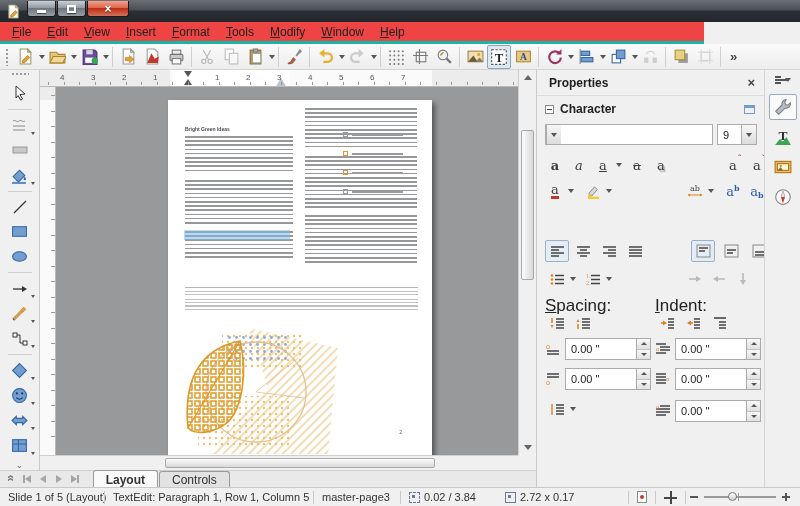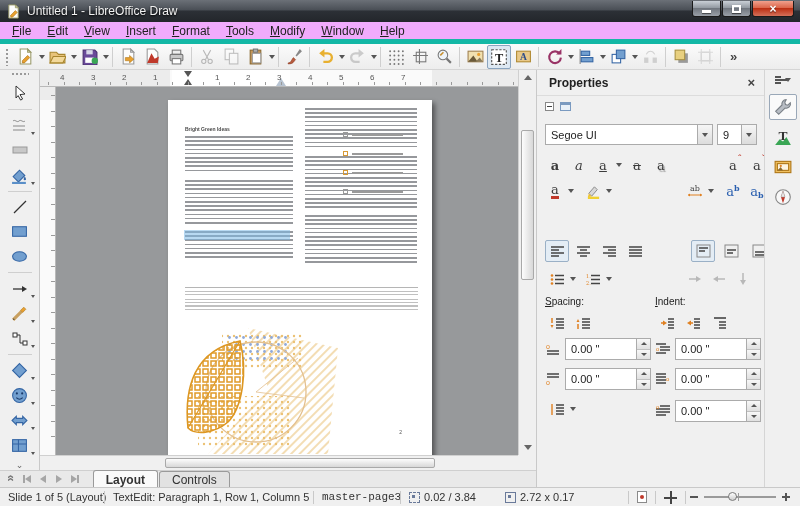--- a/index.html
+++ b/index.html
@@ -16,22 +16,22 @@
   .winbtns { display:flex; gap:1px; margin-top:-4px; }
   .wbtn { width:29px; height:16px; border:1px solid #1a1a1a; border-top:none;
     border-radius:0 0 3px 3px; background:linear-gradient(#c9cfd6,#8d949c 50%,#70767e 50%,#9aa0a8);
     display:flex; align-items:center; justify-content:center; }
   .wbtn.close { width:42px; background:linear-gradient(#f0a08c,#d95f43 50%,#bc3014 50%,#d4705a); }
   .wbtn .bar { width:9px; height:3px; background:#fff; box-shadow:0 1px 1px #0008; margin-top:5px; }
   .wbtn .box { width:9px; height:8px; border:2px solid #fff; box-shadow:0 1px 1px #0008; }
   .wbtn .x { color:#fff; font-weight:bold; font-size:12px; text-shadow:0 1px 1px #0008; line-height:1; }
 
   
-  .menubar { position:absolute; left:0; top:22px; width:800px; height:22px; background:#f0abfc;
-    border-bottom:5px solid #14b8a6; display:flex; align-items:center; padding-left:4px; }
+  .menubar { position:absolute; left:0; top:22px; width:704px; height:22px; background:#ef4444;
+    border-bottom:3px solid #14b8a6; display:flex; align-items:center; padding-left:4px; }
   .mi { padding:3px 8px; color:#222; }
   .mi:first-letter { text-decoration:underline; }
 
   
   .toolbar { position:absolute; left:0; top:44px; width:800px; height:26px;
     background:linear-gradient(#fbfbfb,#ededed); border-bottom:1px solid #d5d5d5;
     display:flex; align-items:center; padding-left:2px; }
   .grab { width:5px; height:18px; margin:0 3px;
     background-image:radial-gradient(circle, #9a9a9a 1px, transparent 1.2px);
     background-size:4px 4px; }
@@ -148,21 +148,21 @@
   .combo { position:absolute; height:21px; background:#fff; border:1px solid #ababab; display:flex; align-items:center; }
   .combo .cval { flex:1; padding-left:5px; font-size:11px; color:#222; white-space:nowrap; overflow:hidden; }
   .combo .cbtn2 { width:15px; height:100%; border-left:1px solid #ababab; background:linear-gradient(#f6f6f6,#dcdcdc);
     display:flex; align-items:center; justify-content:center; }
   .cbtn2 .dd { margin:0; }
   .fbtn { position:absolute; width:24px; height:22px; border:1px solid transparent; border-radius:2px;
     display:flex; align-items:center; justify-content:center; font-family:"DejaVu Serif", serif; font-size:13px; color:#3c3c3c; }
   .fbtn.boxed { border-color:#9ab0c6; background:#e4edf5; }
   .fbtn.dis { opacity:.4; filter:grayscale(1); }
   .fbtn .ddout { position:absolute; right:-8px; top:8px; }
-  .sp-label { position:absolute; font-size:10px; color:#222; }
+  .sp-label { position:absolute; font-size:17px; color:#222; }
   .sp-label:first-letter { text-decoration:underline; }
   .spin { position:absolute; width:86px; height:22px; display:flex; }
   .spin .sval { flex:1; background:#fff; border:1px solid #ababab; border-right:none; font-size:11px;
     display:flex; align-items:center; padding-left:5px; color:#222; }
   .spin .steps { width:15px; display:flex; flex-direction:column; border:1px solid #ababab; }
   .spin .steps i { flex:1; background:linear-gradient(#f8f8f8,#e0e0e0); display:flex; align-items:center; justify-content:center; }
   .spin .steps i:first-child { border-bottom:1px solid #c0c0c0; }
   .tri-up { width:0; height:0; border-left:3px solid transparent; border-right:3px solid transparent; border-bottom:3px solid #555; }
   .tri-dn { width:0; height:0; border-left:3px solid transparent; border-right:3px solid transparent; border-top:3px solid #555; }
   .mini { position:absolute; }
@@ -182,21 +182,20 @@
 <body>
 
 <div class="app">
 
   <div class="titlebar">
     <svg class="ticon" viewBox="0 0 16 16">
       <path d="M3 1h7l3 3v11H3z" fill="#fdfdfd" stroke="#9a9a6a"></path>
       <path d="M10 1l3 3h-3z" fill="#e0e0c0" stroke="#9a9a6a"></path>
       <path d="M5 12l5-5 2 2-5 5H5z" fill="#e8a030" stroke="#a87010" stroke-width=".6"></path>
     </svg>
-    <span class="ttext">Untitled 1 - LibreOffice Draw</span>
     <div class="winbtns">
       <div class="wbtn">
           <span class="bar"></span>
         </div>
       <div class="wbtn">
           <span class="box"></span>
         </div>
       <div class="wbtn close">
           <span class="x">×</span>
         </div>
@@ -683,24 +682,24 @@
   </div>
 
   <div class="sidebar">
     <div class="sb-header">
       <span class="sb-title">Properties</span>
       <span class="sb-close">×</span>
     </div>
 
     <div class="sec-head" style="top:32px;">
       <span class="collapse"></span>
+      <span class="sec-label">Character</span>
       <span class="launcher"></span>
     </div>
     <div class="combo" style="left:8px; top:54px; width:168px;">
-      <span class="cval">Segoe UI</span>
       <span class="cbtn2">
           <span class="dd"></span>
         </span>
     </div>
     <div class="combo" style="left:180px; top:54px; width:40px;">
       <span class="cval">9</span>
       <span class="cbtn2">
           <span class="dd"></span>
         </span>
     </div>
@@ -981,21 +980,21 @@
           <path d="M8 2.5L6.2 8h3.6z" fill="#e8e8e8" stroke="#999" stroke-width=".4"></path>
         </svg>
     </div>
   </div>
 
   <div class="statusbar">
     <span class="sseg" style="width:104px;">Slide 1 of 5 (Layout)</span>
     <span class="ssep"></span>
     <span class="sseg" style="width:208px;">TextEdit: Paragraph 1, Row 1, Column 5</span>
     <span class="ssep"></span>
-    <span class="sseg" style="width:86px;font-family:Liberation Mono, monospace;">master-page3</span>
+    <span class="sseg" style="width:86px;">master-page3</span>
     <span class="ssep"></span>
     <span class="sseg" style="width:96px;">
         <span class="pgico"></span>
         <span>0.02 / 3.84</span>
       </span>
     <span class="sseg" style="width:100px;">
         <span class="pgico solid"></span>
         <span>2.72 x 0.17</span>
       </span>
     <span style="flex:1"></span>

